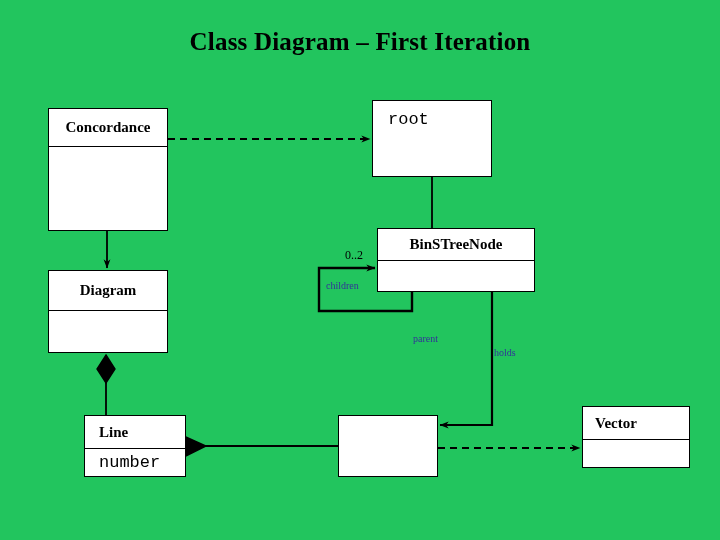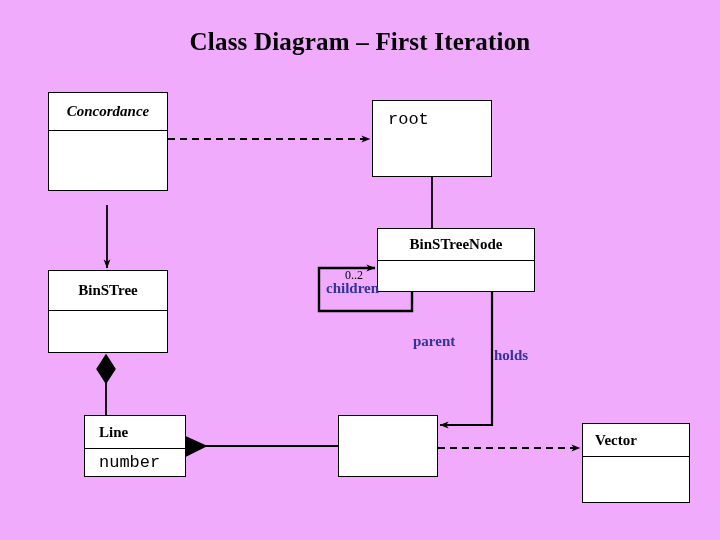--- a/index.html
+++ b/index.html
@@ -5,21 +5,21 @@
 <style>
   html, body {
     margin: 0;
     padding: 0;
     background: #ffffff;
   }
   #canvas {
     position: relative;
     width: 720px;
     height: 540px;
-    background: #f0abfc;
+    background: #22c55e;
     overflow: hidden;
     font-family: "Liberation Serif", serif;
   }
   #diagram-svg {
     position: absolute;
     left: 0;
     top: 0;
     width: 720px;
     height: 540px;
   }
@@ -62,34 +62,33 @@
     color: #000000;
     box-sizing: border-box;
     display: flex;
     align-items: center;
     white-space: nowrap;
     overflow: hidden;
   }
   .assoc-label {
     position: absolute;
     font-family: "Liberation Serif", serif;
-    font-weight: bold;
-    font-size: 15px;
+    font-weight: normal;
+    font-size: 10px;
     color: #333399;
     white-space: nowrap;
     z-index: 6;
   }
   .mult-label {
     position: absolute;
     font-family: "Liberation Serif", serif;
     font-size: 12px;
     color: #000000;
     white-space: nowrap;
     z-index: 6;
-    margin-top: 20px;
   }
 </style>
 </head>
 <body>
 
 <div id="canvas">
 
   <div class="page-title">Class Diagram – First Iteration</div>
 
   <svg id="diagram-svg" viewBox="0 0 720 540" xmlns="http://www.w3.org/2000/svg">
@@ -127,49 +126,49 @@
 
     <g>
       <polyline points="492,292 492,425 440,425" fill="none" stroke="#000000" stroke-width="2.2" marker-end="url(#arrow-open)"></polyline>
     </g>
 
     <g>
       <line x1="438" y1="448" x2="580" y2="448" stroke="#000000" stroke-width="2.1" stroke-dasharray="7,5" marker-end="url(#arrow-open)"></line>
     </g>
   </svg>
 
-  <div class="class-box" style="left:48px; top:92px; width:120px; height:99px;font-style:italic;">
+  <div class="class-box" style="left:48px; top:108px; width:120px; height:123px;">
     <div class="class-name class-divider" style="height:38px; justify-content:center;">Concordance</div>
     <div class="class-attrs" style="height:57px; padding-left:12px;"></div>
   </div>
 
   <div class="class-box" style="left:372px; top:100px; width:120px; height:77px;">
     <div class="class-attrs" style="height:36px; padding-left:15px;">root</div>
   </div>
 
   <div class="class-box" style="left:377px; top:228px; width:158px; height:64px;">
     <div class="class-name class-divider" style="height:32px; justify-content:center;">BinSTreeNode</div>
     <div class="class-attrs" style="height:30px; padding-left:12px;"></div>
   </div>
 
   <div class="class-box" style="left:48px; top:270px; width:120px; height:83px;">
-    <div class="class-name class-divider" style="height:40px; justify-content:center;">BinSTree</div>
+    <div class="class-name class-divider" style="height:40px; justify-content:center;">Diagram</div>
     <div class="class-attrs" style="height:41px; padding-left:12px;"></div>
   </div>
 
   <div class="class-box" style="left:60px; top:415px; width:102px; height:62px;margin-left:24px;">
     <div class="class-name class-divider" style="height:33px; padding-left:14px;">Line</div>
     <div class="class-attrs" style="height:27px; padding-left:14px;">number</div>
   </div>
 
   <div class="class-box" style="left:338px; top:415px; width:100px; height:62px;">
     <div class="class-attrs" style="height:27px; padding-left:10px;"></div>
   </div>
 
-  <div class="class-box" style="left:582px; top:423px; width:108px; height:80px;">
+  <div class="class-box" style="left:582px; top:406px; width:108px; height:62px;">
     <div class="class-name class-divider" style="height:33px; padding-left:12px;">Vector</div>
     <div class="class-attrs" style="height:27px; padding-left:12px;"></div>
   </div>
 
   <div class="mult-label" style="left:345px; top:248px;">0..2</div>
   <div class="assoc-label" style="left:326px; top:280px;">children</div>
   <div class="assoc-label" style="left:413px; top:305px;margin-top:28px;">parent</div>
   <div class="assoc-label" style="left:494px; top:347px;">holds</div>
 
 </div>

